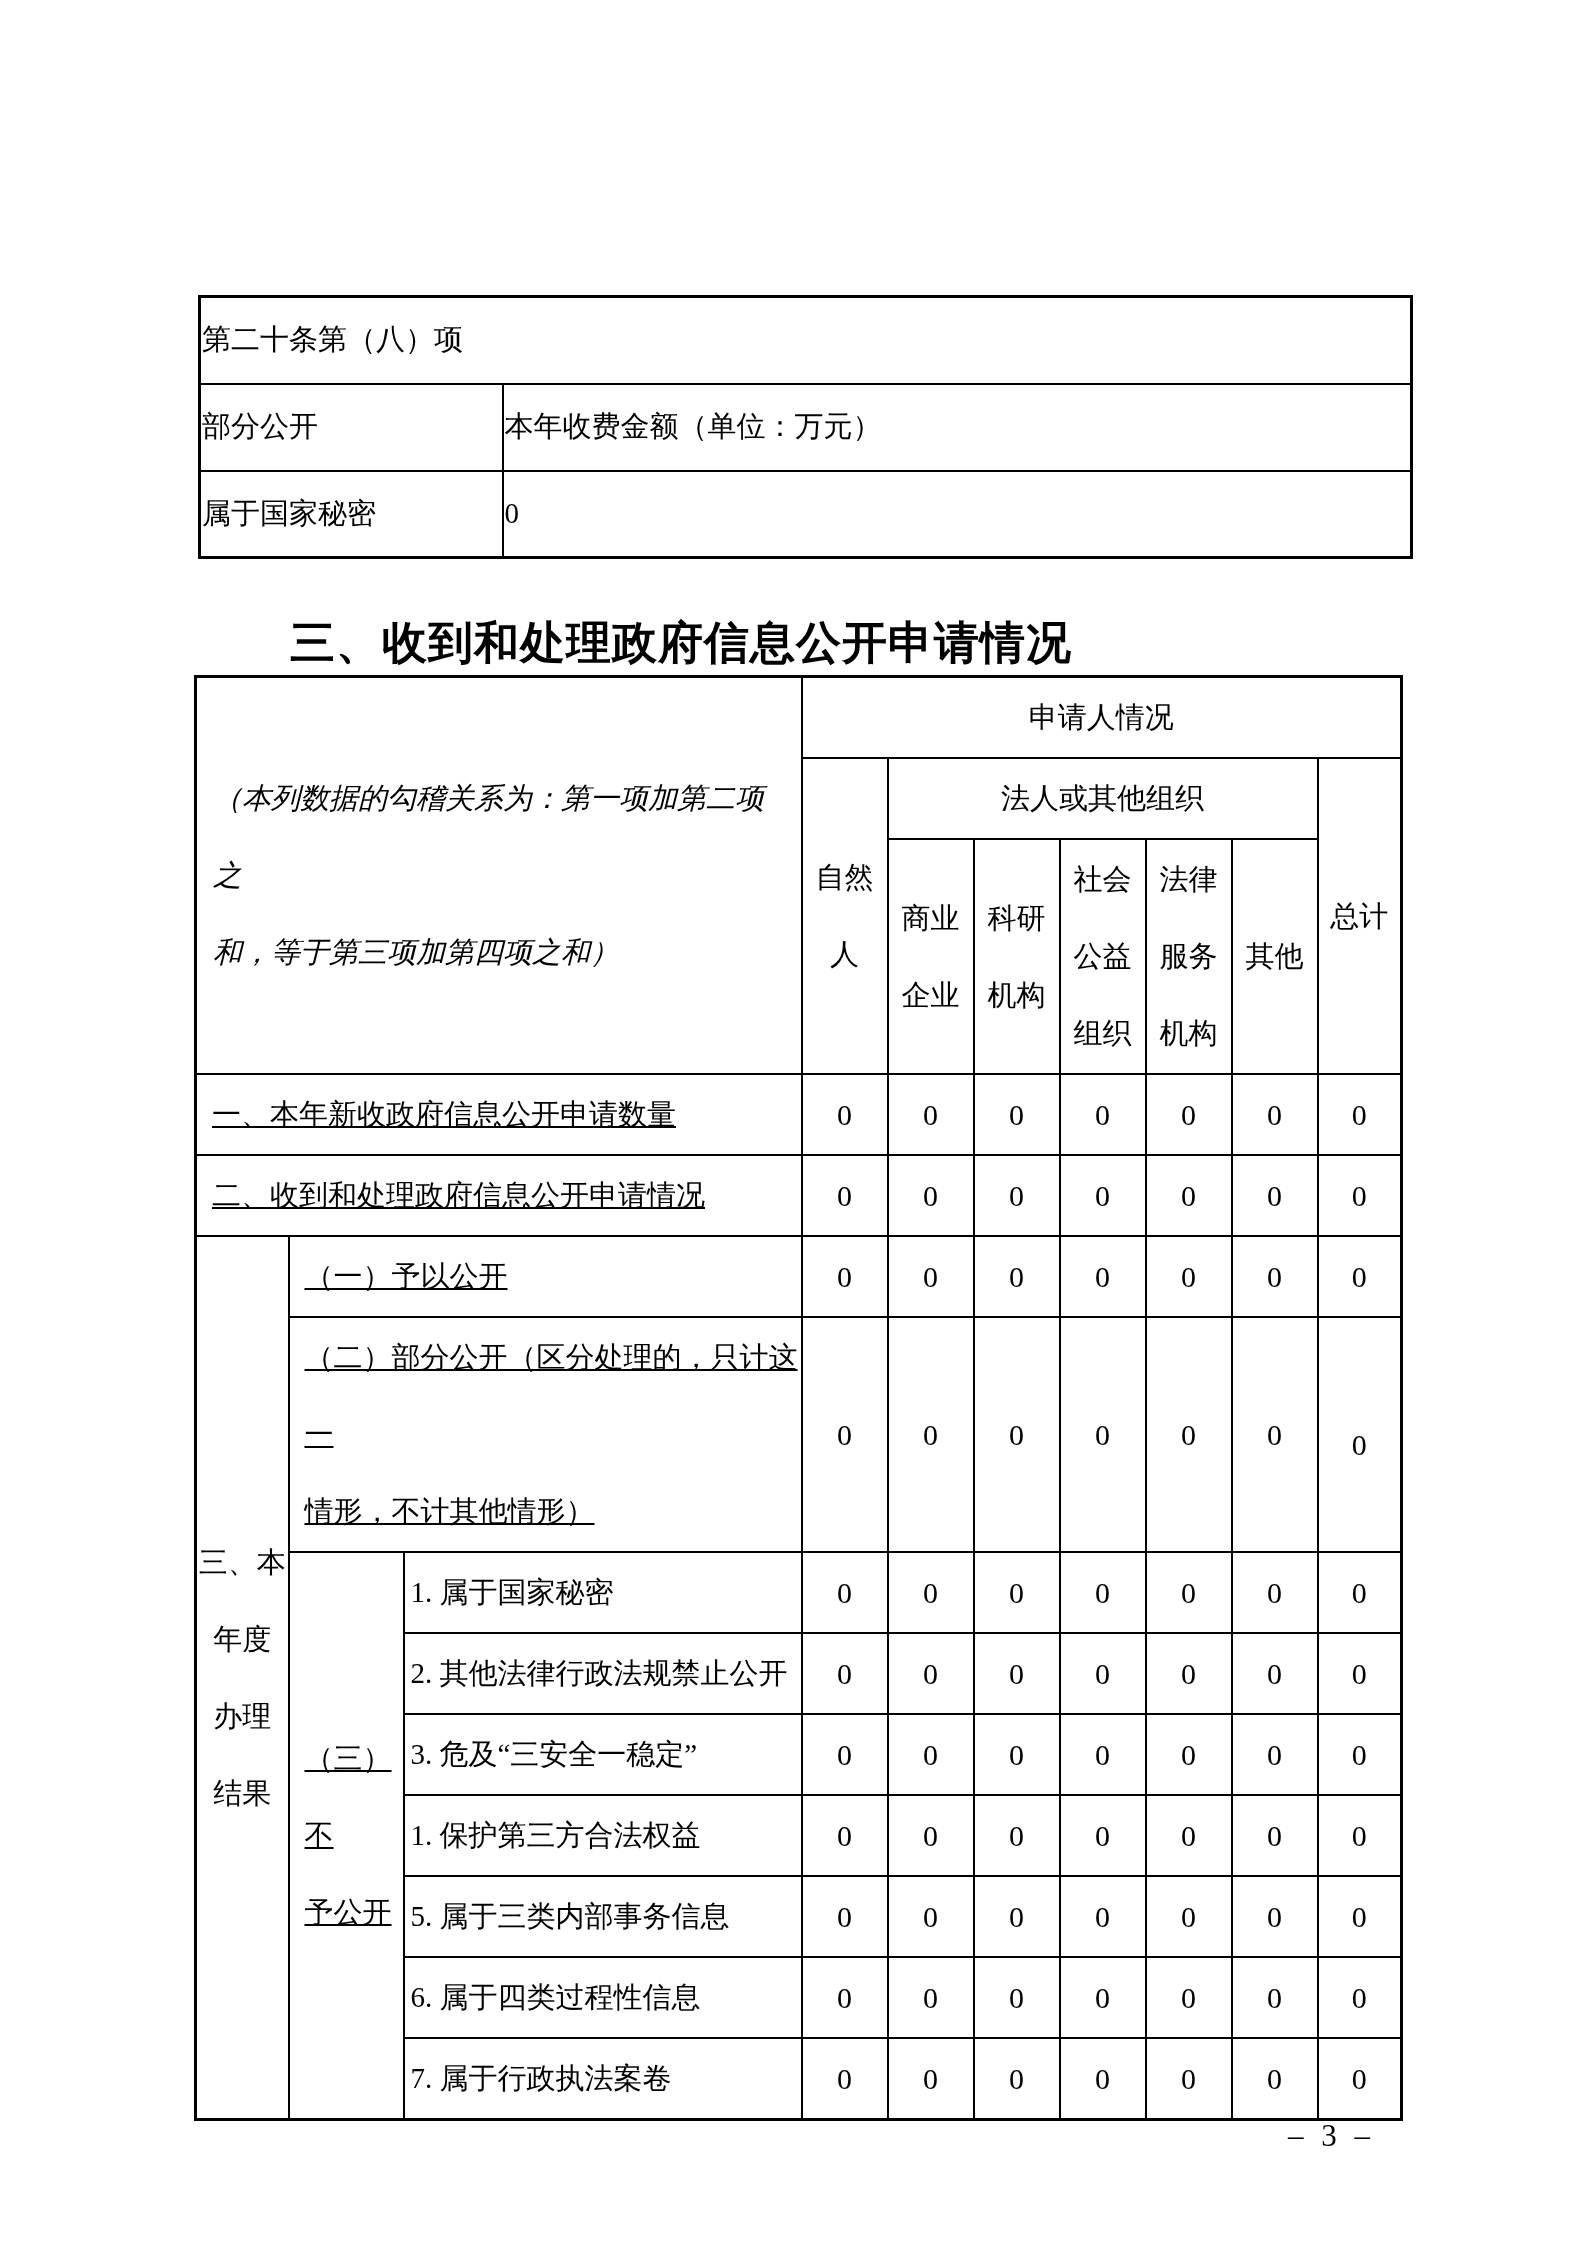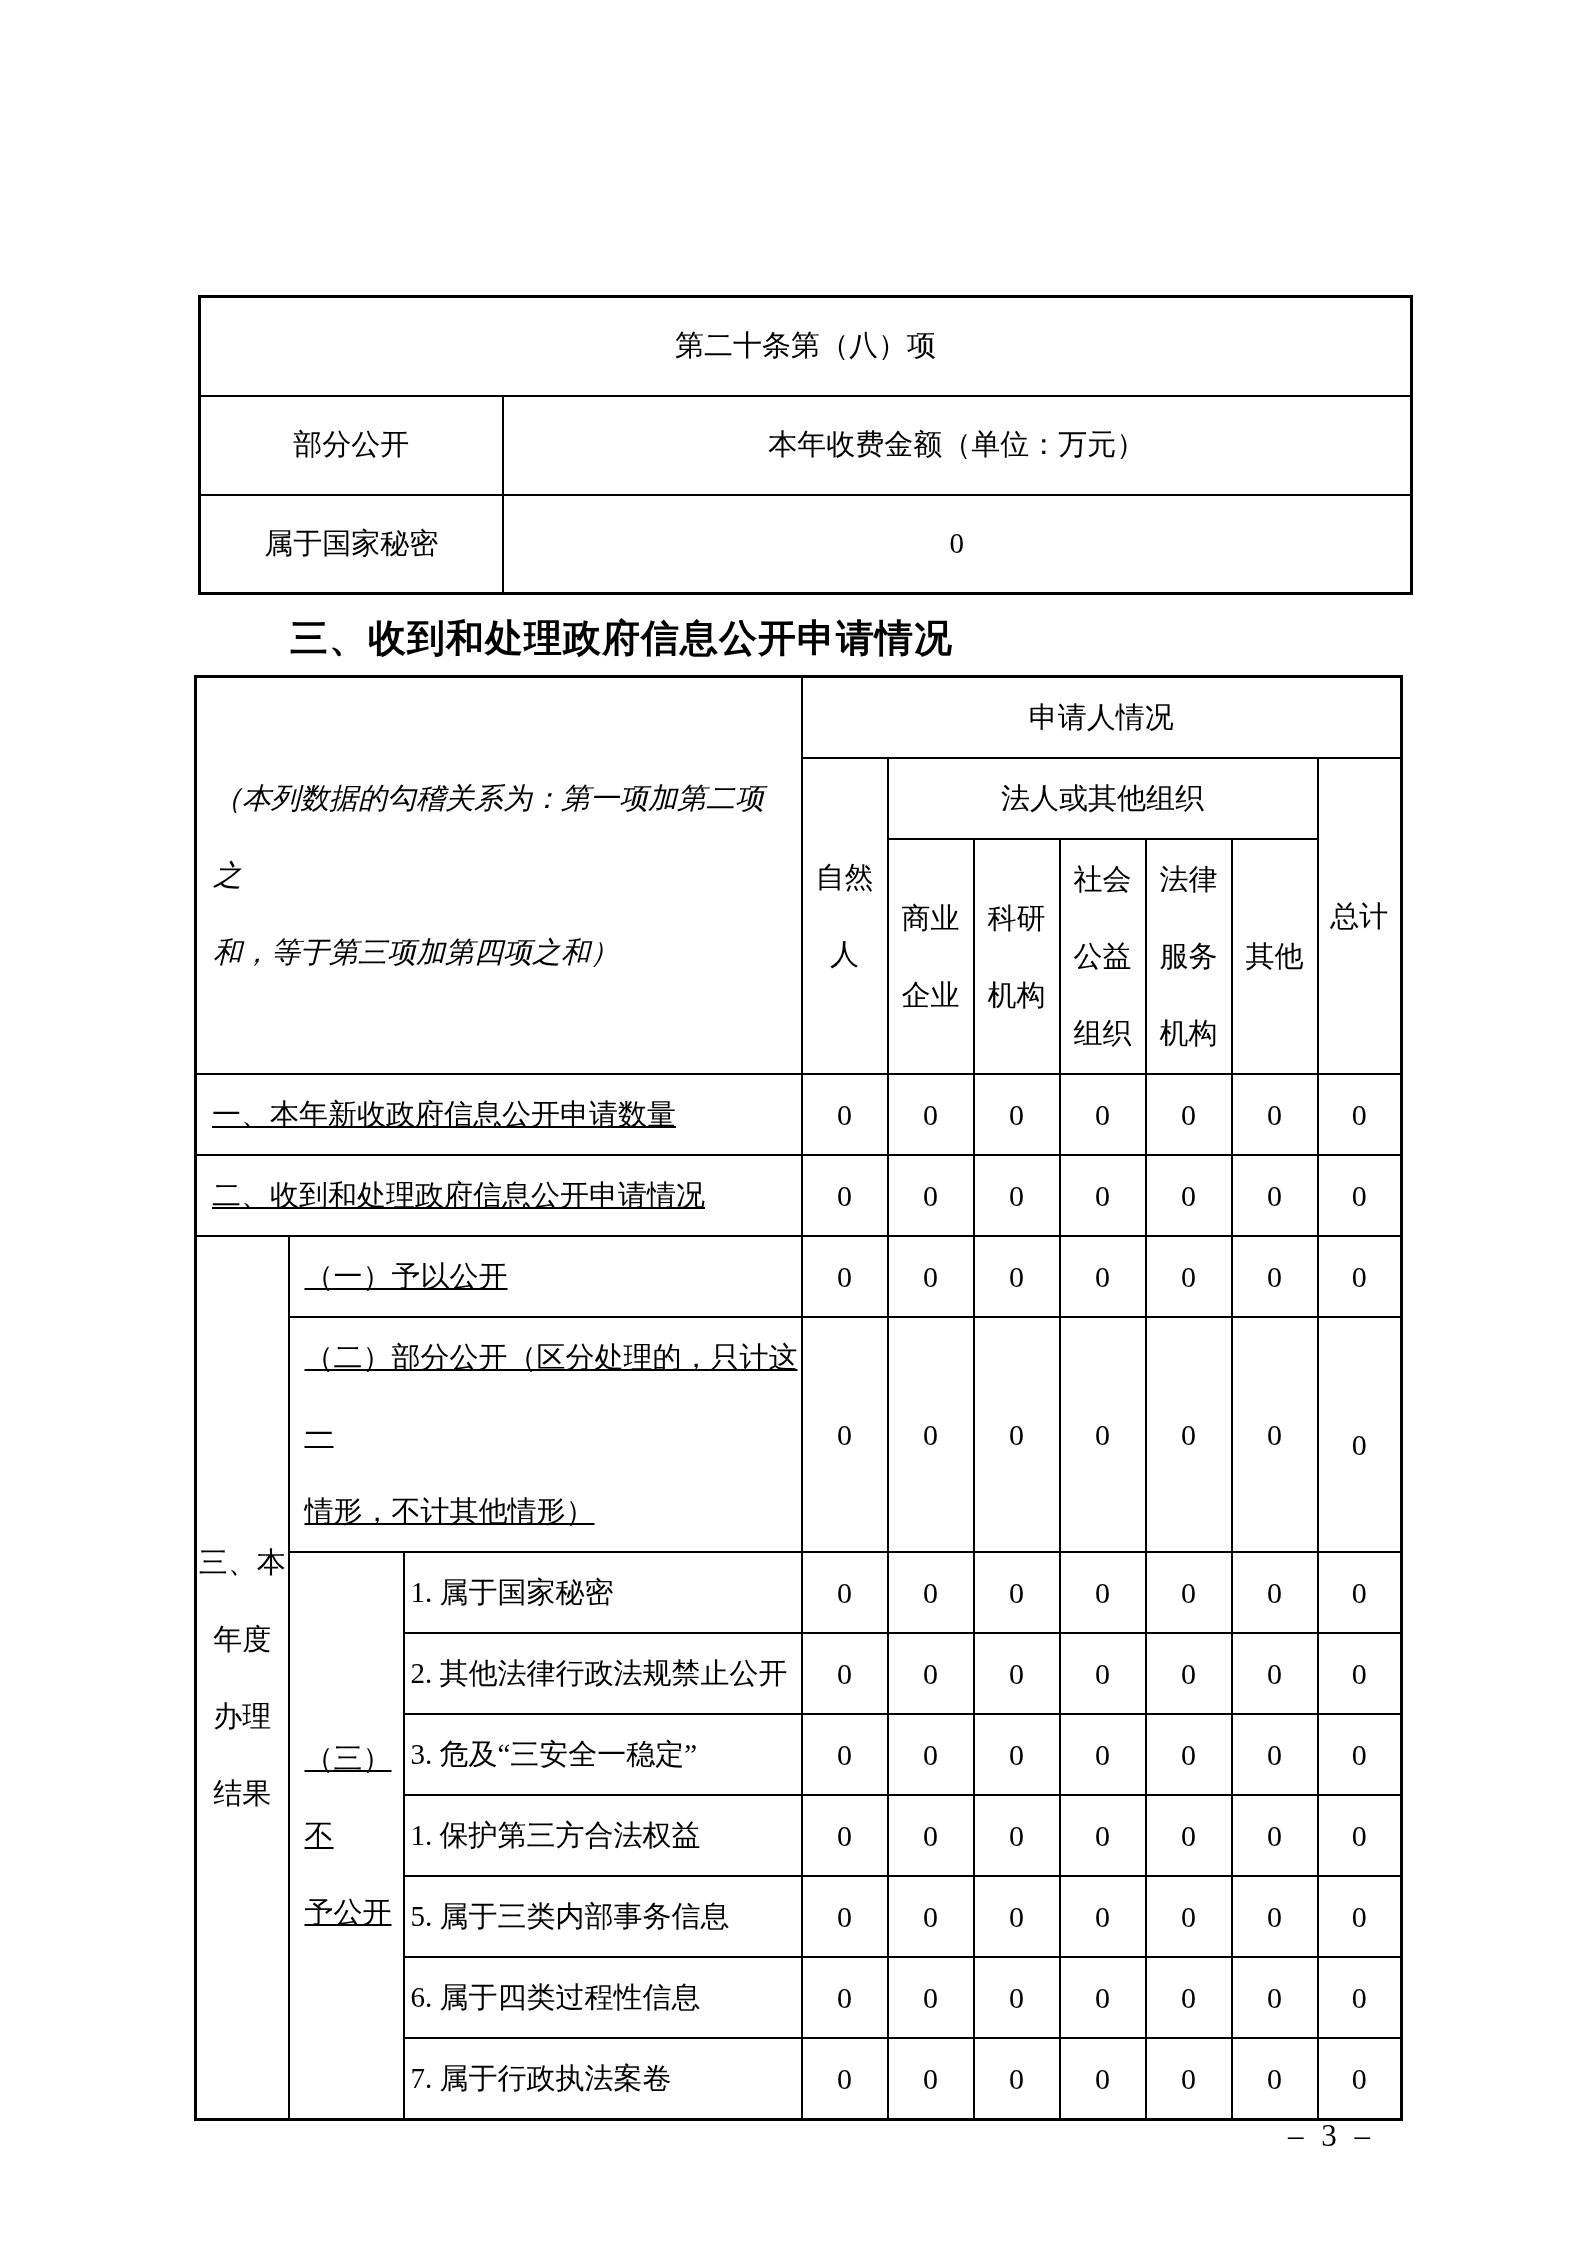--- a/index.html
+++ b/index.html
@@ -13,27 +13,27 @@
   }
   table{border-collapse:collapse;table-layout:fixed;}
   td{border:2px solid #000;box-sizing:border-box;overflow:hidden;}
 
   
   .fee-table{
     position:absolute;left:198px;top:295px;width:1212px;
     font-size:29px;
   }
   .fee-table{border:3px solid #000;}
-  .fee-table td{height:99px;text-align:center;vertical-align:middle;}
+  .fee-table td{height:87px;vertical-align:middle;}
 
   
   .heading{
     position:absolute;left:290px;top:618px;margin:0;
     font-family:"Liberation Sans","DejaVu Sans",sans-serif;
-    font-weight:700;font-size:38px;line-height:1.1;
+    font-weight:700;font-size:45px;line-height:1.1;
     letter-spacing:1px;white-space:nowrap;
   }
 
   
   .req-table{
     position:absolute;left:194px;top:675px;width:1206px;
     font-size:29px;border:3px solid #000;
   }
   .req-table td{vertical-align:middle;}
   .c{text-align:center;line-height:77px;}

